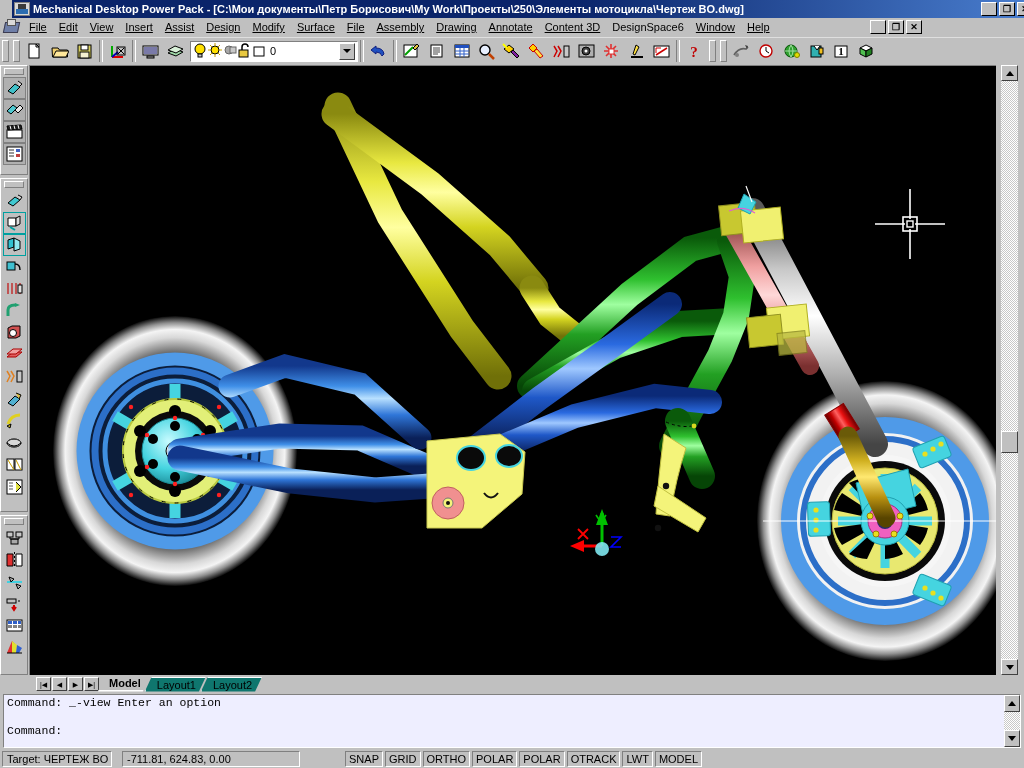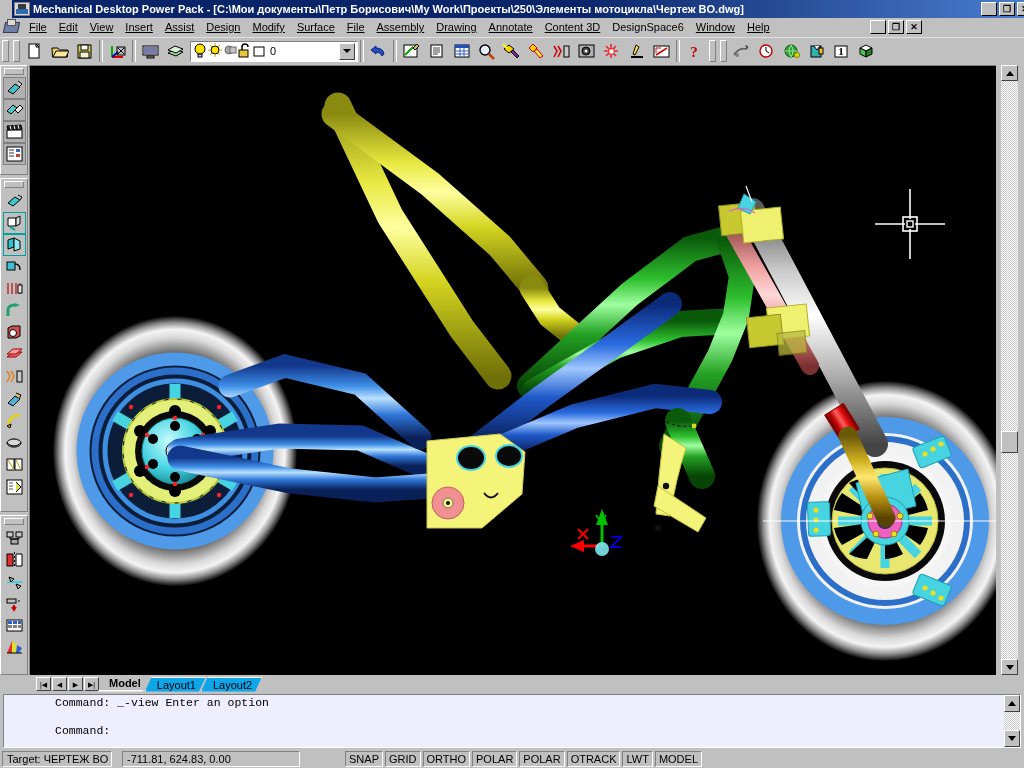--- a/index.html
+++ b/index.html
@@ -159,38 +159,38 @@
   .navbtn {
     width: 15px; height: 14px; background: #c0c0c0;
     border-top: 1px solid #ffffff; border-left: 1px solid #ffffff;
     border-right: 1px solid #404040; border-bottom: 1px solid #404040;
     display: flex; align-items: center; justify-content: center; margin-right: 1px;
     font-size: 7px; line-height: 7px; color: #000;
   }
   .tab {
     height: 15px; padding: 0 9px 0 11px; display: flex; align-items: center;
     font-size: 11px; color: #000; position: relative; margin-left: -5px;
-    background: #0ea5e9;
+    background: #0f766e;
     clip-path: polygon(7px 0, 100% 0, calc(100% - 7px) 100%, 0 100%);
     border: none;
   }
   .tab.active { font-weight: bold; color: #000; background: #c0c0c0; }
 
   
   .cmdwrap {
     position: absolute; left: 3px; top: 694px; width: 1018px; height: 54px;
     background: #eeeeff;
     border-top: 1px solid #808080; border-left: 1px solid #808080;
     border-right: 1px solid #ffffff; border-bottom: 1px solid #ffffff;
     display: flex;
   }
   .cmdtext {
     flex: 1 1 auto; padding: 1px 3px; font-family: "Liberation Mono", monospace;
     font-size: 11.5px; line-height: 14px; color: #000; background: #eeeeff;
-    overflow: hidden; white-space: pre; margin-left: 48px;
+    overflow: hidden; white-space: pre;
   }
   .cmd-vs { width: 16px; background: #c0c0c0; display: flex; flex-direction: column; }
 
   
   .statusbar {
     position: absolute; left: 0; top: 750px; width: 1024px; height: 18px;
     background: #c0c0c0; display: flex; align-items: center; padding: 0 2px;
   }
   .spanel {
     height: 16px; display: flex; align-items: center; padding: 0 4px;

